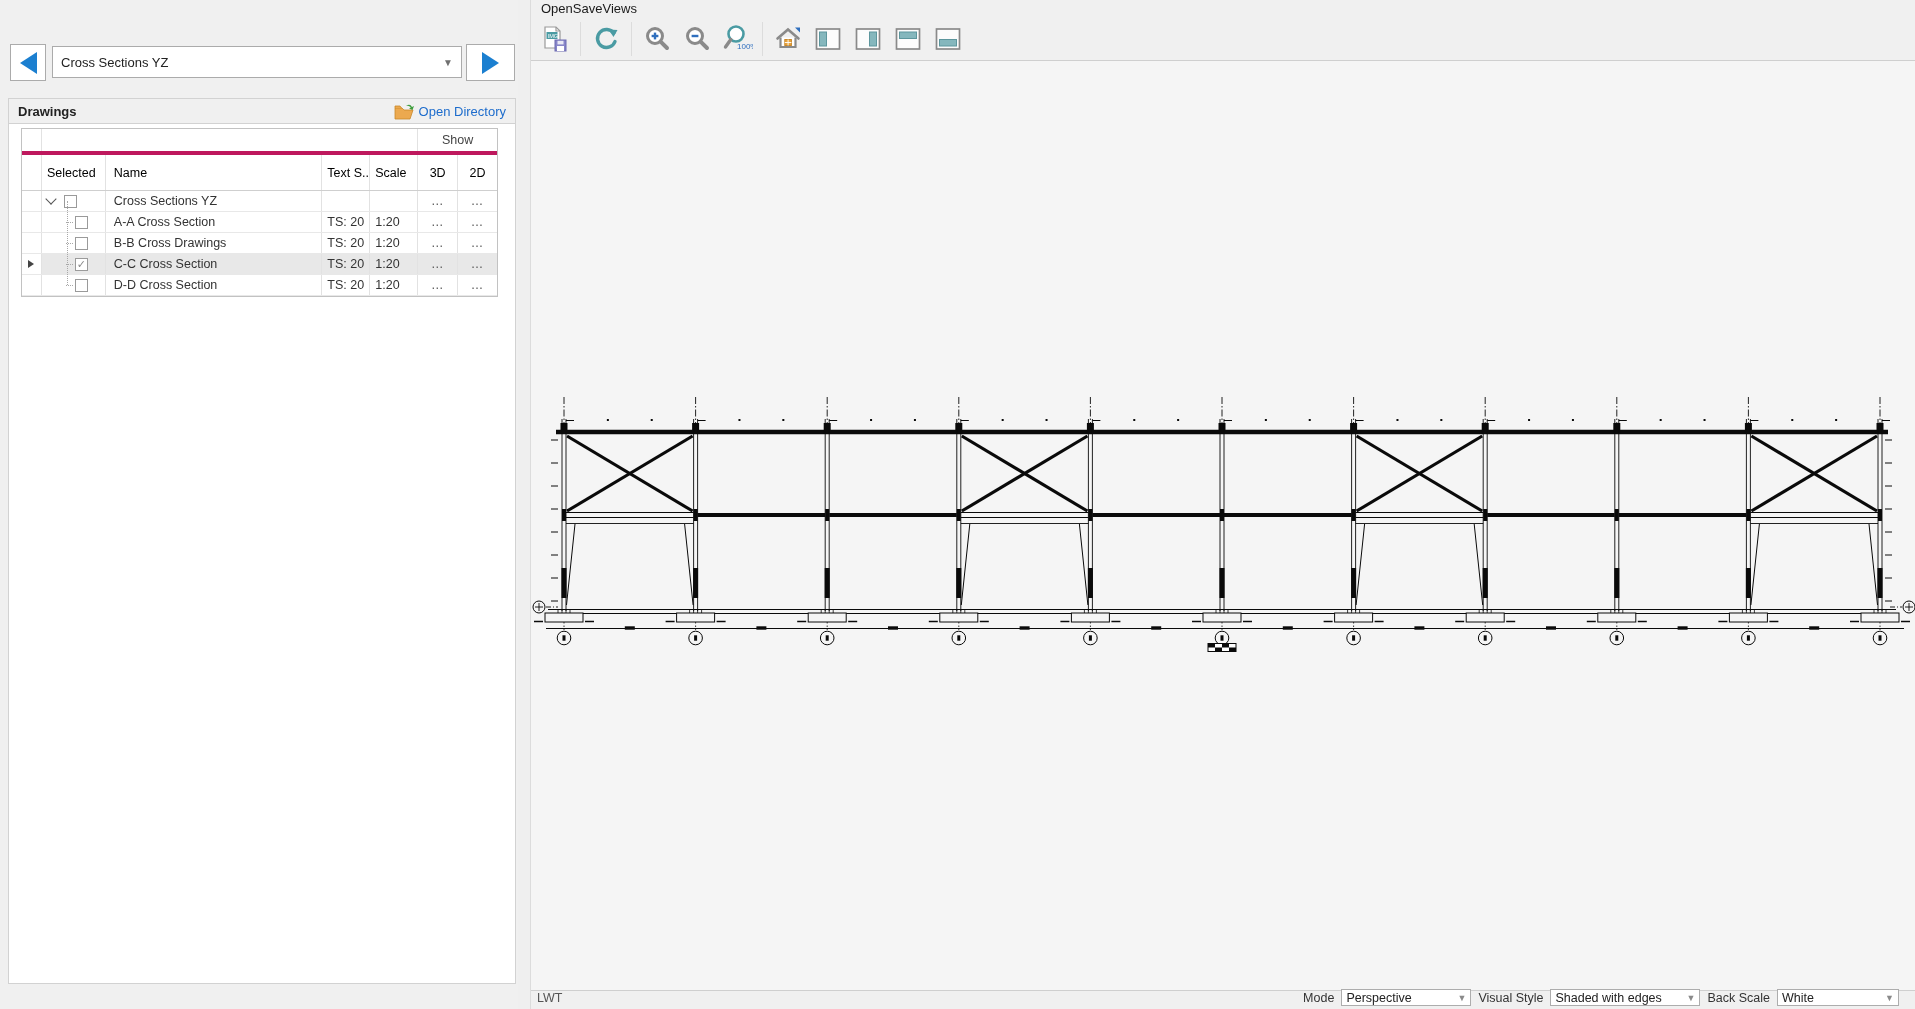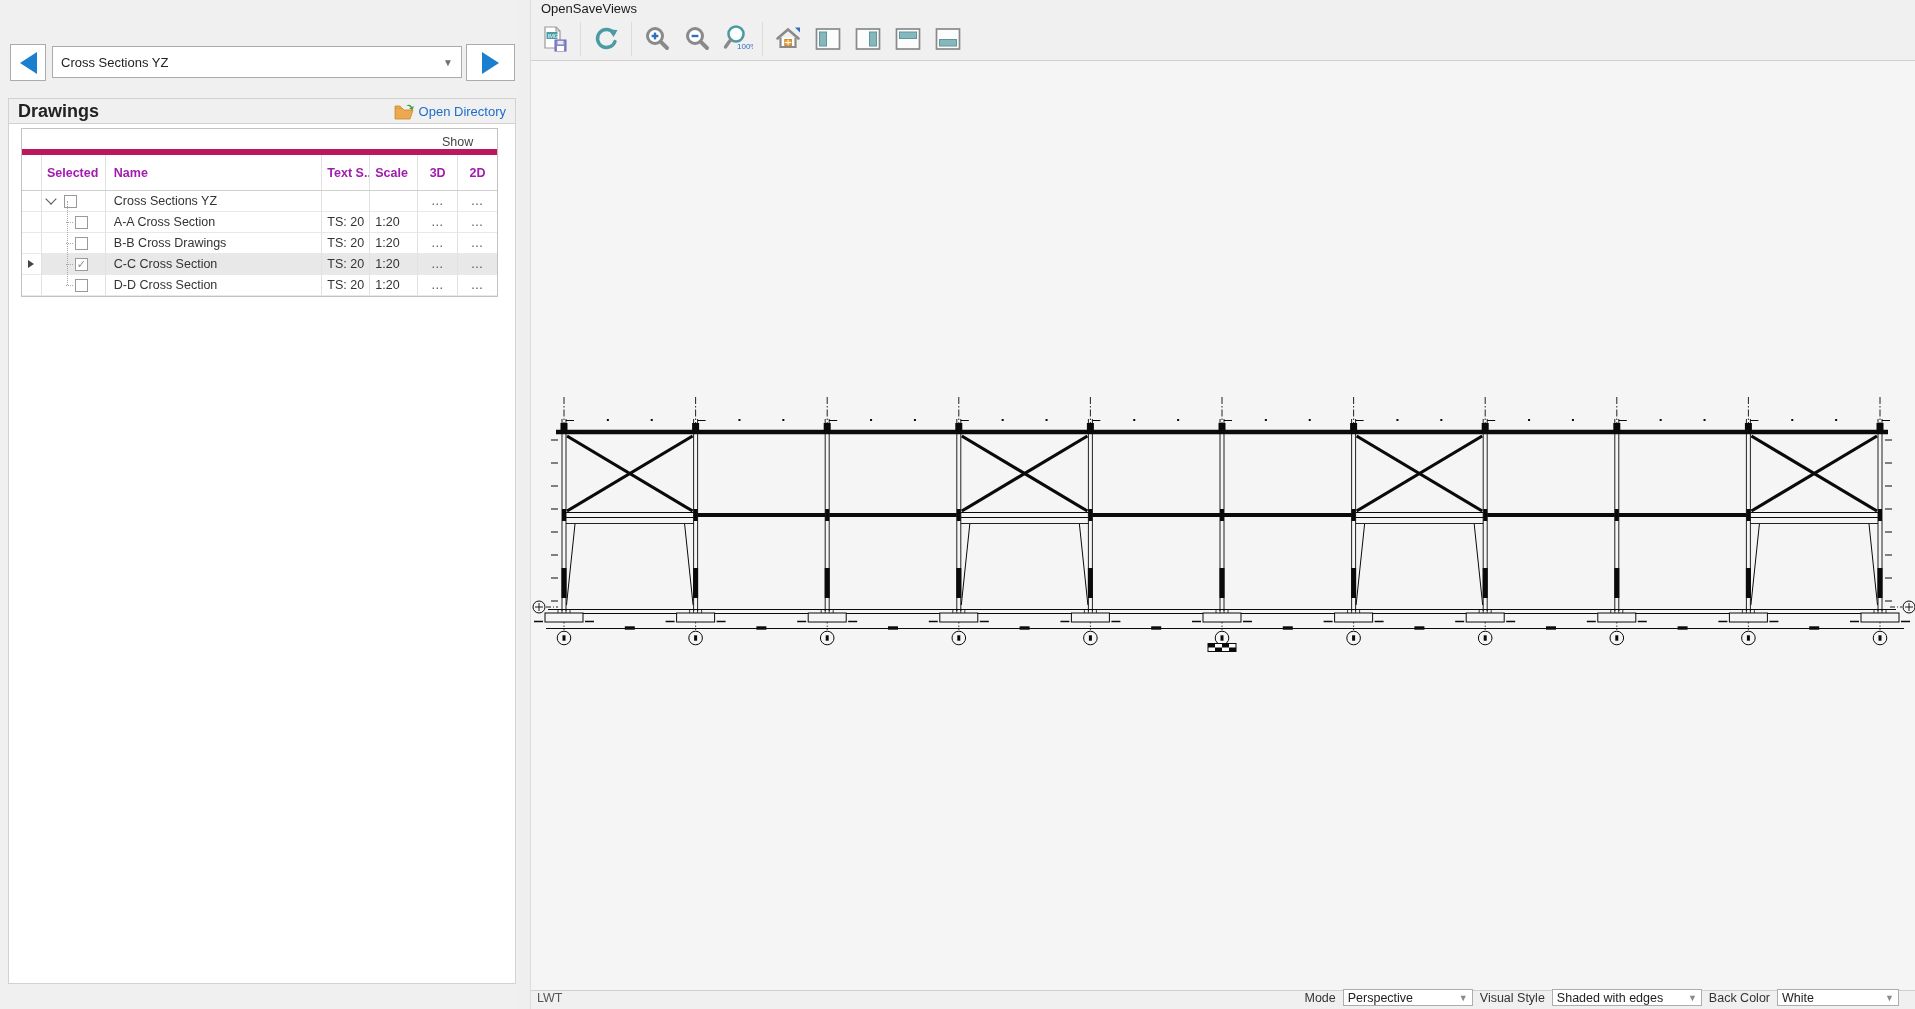--- a/index.html
+++ b/index.html
@@ -18,41 +18,41 @@
   #nav-next { left:466px; top:44px; width:49px; height:37px; }
   .tri-left  { width:0; height:0; border-top:11px solid transparent; border-bottom:11px solid transparent; border-right:17px solid #1b7fd0; }
   .tri-right { width:0; height:0; border-top:11px solid transparent; border-bottom:11px solid transparent; border-left:17px solid #1b7fd0; }
   #combo { left:52px; top:46px; width:410px; height:32px; background:#fff; border:1px solid #ababab;
            font-size:13px; color:#222; display:flex; align-items:center; padding:0 8px; cursor:pointer; }
   #combo .caret { margin-left:auto; color:#707070; font-size:10px; }
 
   #group-box { left:8px; top:98px; width:508px; height:886px; background:#fff; border:1px solid #d2d2d2; }
   #group-header { position:absolute; left:0; top:0; width:100%; height:25px; background:#f0f0f0;
                   border-bottom:1px solid #d2d2d2; display:flex; align-items:center; padding:0 9px; }
-  #group-header .title { font-size:18px; font-weight:bold; color:#222; }
+  #group-header .title { font-size:13px; font-weight:bold; color:#222; }
   #open-dir { margin-left:auto; display:flex; align-items:center; gap:4px; color:#1d6ccc;
               font-size:13px; cursor:pointer; }
 
   
   #grid { position:absolute; left:12px; top:29px; width:477px; background:#fff;
           border:1px solid #c2c2c2; font-size:12.5px; color:#333; }
   .grow { display:flex; }
   .c { border-right:1px solid #e2e2e2; display:flex; align-items:center; overflow:hidden; white-space:nowrap; }
   .c:last-child { border-right:none; }
   .ind  { width:20px; justify-content:center; }
   .csel { width:64px; }
   .cname{ width:217px; padding-left:8px; }
   .cts  { width:48px; padding-left:5px; }
   .csc  { width:48px; padding-left:5px; }
   .c3d  { width:40px; justify-content:center; }
   .c2d  { width:39px; justify-content:center; }
-  #grid-grouphdr { height:26px; border-bottom:6px solid #be185d;align-items:flex-end; }
+  #grid-grouphdr { height:26px; border-bottom:4px solid #be185d; }
   #grid-grouphdr .span-main { width:377px; border-right:1px solid #e2e2e2; }
   #grid-grouphdr .span-show { width:79px; justify-content:center; border-right:none; color:#444; }
-  #grid-colhdr { height:36px; border-bottom:1px solid #cfcfcf; color:#a21caf;font-weight:bold; }
+  #grid-colhdr { height:36px; border-bottom:1px solid #cfcfcf; color:#000000; }
   .grow.datarow { height:21px; border-bottom:1px solid #e8e8e8; cursor:default; }
   .grow.datarow.sel { background:#e8e8e8; }
   .grow.datarow.sel .ind { background:#fff; }
   .cb { width:13px; height:13px; border:1px solid #9a9a9a; background:#fff; display:flex;
         align-items:center; justify-content:center; font-size:11px; color:#8a8a8a; cursor:pointer; flex:none; }
   .chev { width:8px; height:8px; border-left:1.6px solid #555; border-bottom:1.6px solid #555;
           transform:rotate(-45deg); margin:-4px 0 0 5px; flex:none; }
   .stub { width:7px; border-top:1px dotted #a8a8a8; margin-left:24px; margin-right:2px; flex:none; }
   .parent-gap { width:9px; flex:none; }
   .rowptr { width:0; height:0; border-top:4px solid transparent; border-bottom:4px solid transparent;
@@ -584,20 +584,20 @@
       <span class="sb-label">Mode</span>
       <span class="sb-select" style="width:130px;align-items:center;">
         <span>Perspective</span>
         <span class="caret">▼</span>
       </span>
       <span class="sb-label">Visual Style</span>
       <span class="sb-select" style="width:150px;">
         <span>Shaded with edges</span>
         <span class="caret">▼</span>
       </span>
-      <span class="sb-label">Back Color</span>
+      <span class="sb-label">Back Scale</span>
       <span class="sb-select" style="width:122px;">
         <span>White</span>
         <span class="caret">▼</span>
       </span>
     </div>
   </div>
 </div>
 
 </body></html>

